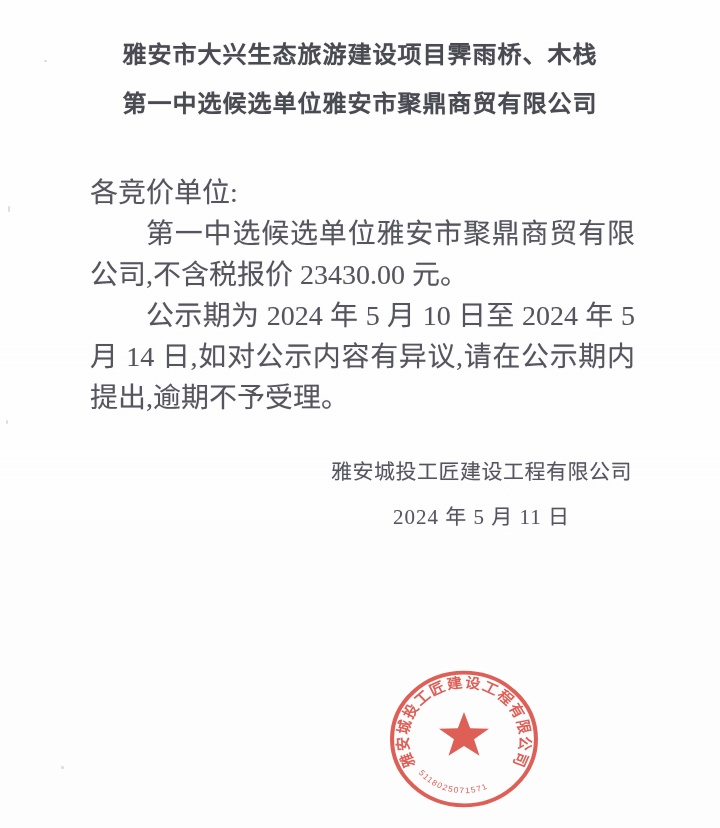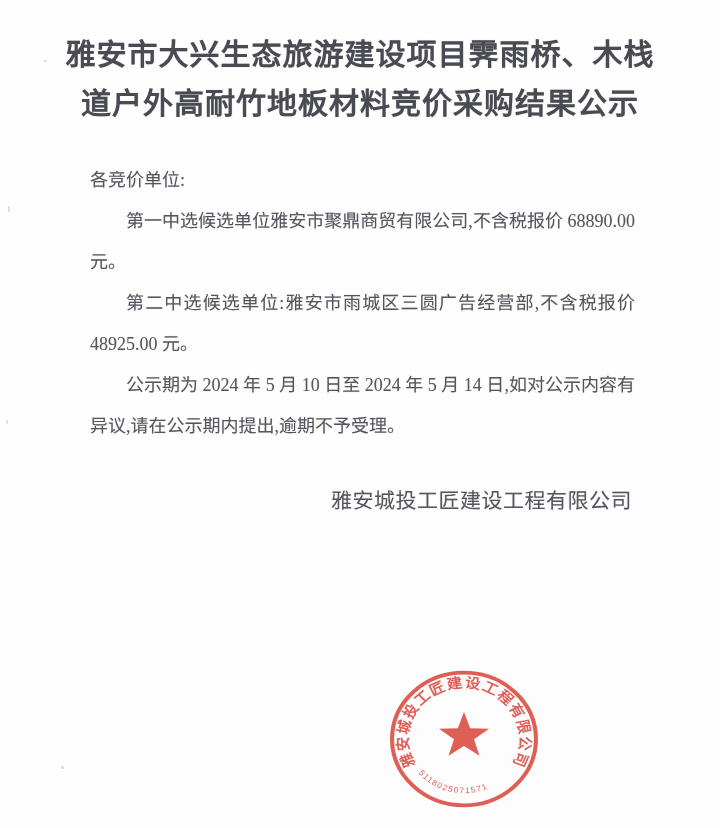--- a/index.html
+++ b/index.html
@@ -10,34 +10,34 @@
   .page {
     position: relative;
     width: 720px;
     height: 828px;
     margin: 0;
     background: linear-gradient(180deg, #fefefe 0%, #fdfdfd 100%);
     overflow: hidden;
     font-family: "Liberation Serif", "DejaVu Serif", serif;
   }
   .title {
-    margin: 30px 42px 32px 42px;
+    margin: 30px 42px 44px 42px;
     text-align: center;
     font-family: "Liberation Sans", "DejaVu Sans", sans-serif;
     font-weight: 700;
-    font-size: 30px;
+    font-size: 24px;
     line-height: 49px;
     letter-spacing: 1px;
     color: #4a4a52;
     text-shadow: 0 0 1px rgba(90,90,100,.35);
   }
   .title .title-line { display: block; }
   .body-text {
     margin: 0 85px 0 90px;
-    font-size: 18px;
+    font-size: 28px;
     line-height: 41px;
     color: #55555e;
     text-align: justify;
     text-shadow: 0 0 1px rgba(100,100,110,.25);
   }
   .body-text p { margin: 0; }
   .body-text p.indent { text-indent: 2em; }
   .signature {
     width: fit-content;
     margin: 37px 88px 0 auto;
@@ -68,32 +68,32 @@
   .speck.s3 { left: 44px; top: 60px;  width: 3px; height: 2px; }
   .speck.s4 { left: 61px; top: 766px; width: 3px; height: 3px; }
 </style>
 </head>
 <body>
 
 <div class="page">
 
   <h1 class="title">
     <span class="title-line">雅安市大兴生态旅游建设项目霁雨桥、木栈</span>
-    <span class="title-line">道户外高耐竹地板材料竞价采购结果公示</span>
+    <span class="title-line">第一中选候选单位雅安市聚鼎商贸有限公司</span>
   </h1>
 
   <div class="body-text">
     <p>各竞价单位:</p>
-    <p class="indent">第一中选候选单位雅安市聚鼎商贸有限公司,不含税报价 68890.00 元。</p>
-    <p class="indent">第二中选候选单位:雅安市雨城区三圆广告经营部,不含税报价 48925.00 元。</p>
+    <p class="indent">第一中选候选单位雅安市聚鼎商贸有限公司,不含税报价 23430.00 元。</p>
     <p class="indent">公示期为 2024 年 5 月 10 日至 2024 年 5 月 14 日,如对公示内容有异议,请在公示期内提出,逾期不予受理。</p>
   </div>
 
   <div class="signature">
     <div class="company">雅安城投工匠建设工程有限公司</div>
+    <div class="date">2024 年 5 月 11 日</div>
   </div>
 
   <svg class="seal" viewBox="0 0 150 150" preserveAspectRatio="none" xmlns="http://www.w3.org/2000/svg">
     <circle cx="75" cy="75" r="71" fill="none" stroke="#dd4e45" stroke-width="4"></circle>
     <defs>
       <path id="sealTopArc" d="M 27.4 102.5 A 55 55 0 1 1 122.6 102.5" fill="none"></path>
       <path id="sealBottomArc" d="M 27.5 108.3 A 58 58 0 0 0 122.5 108.3" fill="none"></path>
     </defs>
     <text font-size="15" letter-spacing="1.5" fill="#dd4e45" font-family="Liberation Sans, sans-serif" font-weight="600">
       <textPath href="#sealTopArc" startOffset="0">雅安城投工匠建设工程有限公司</textPath>

